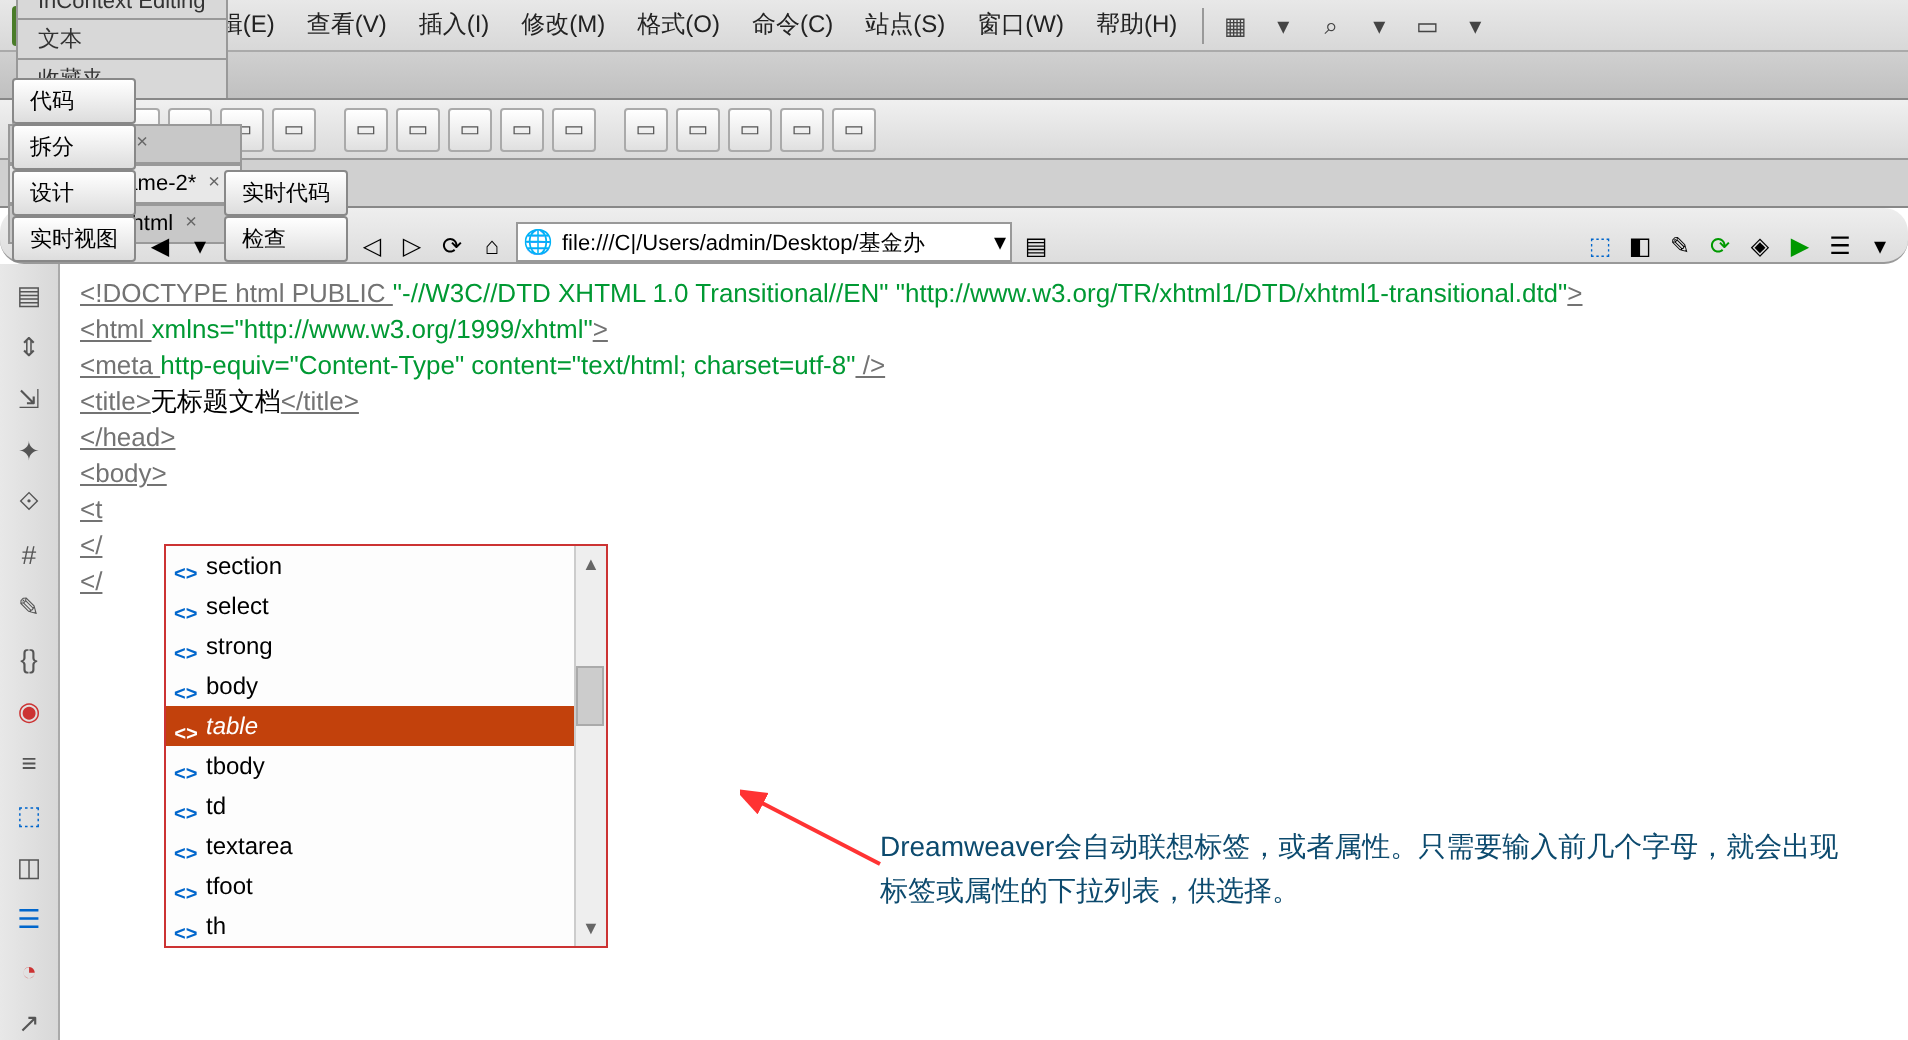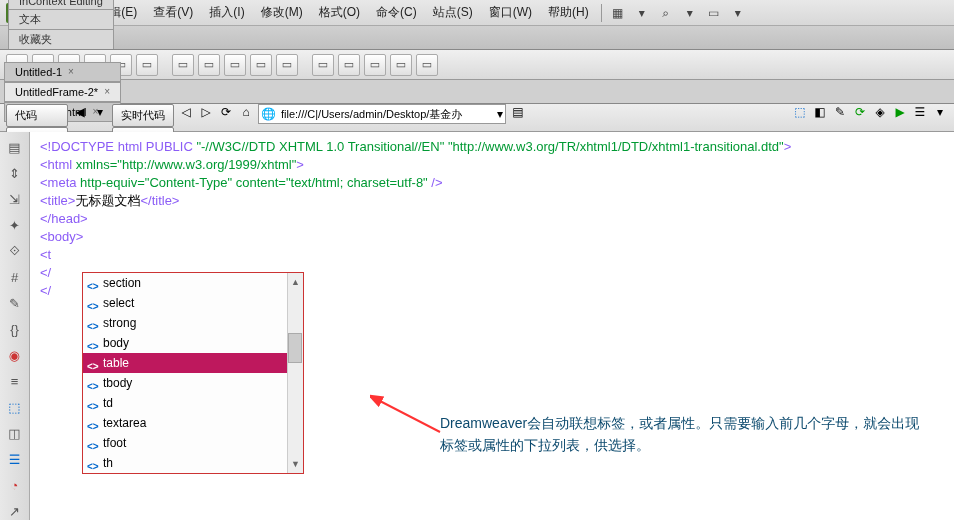--- a/index.html
+++ b/index.html
@@ -10,37 +10,37 @@
 .menu-sep{width:1px;height:18px;background:#999;margin:0 4px;}
 .menu-icon{width:16px;height:16px;margin:0 4px;cursor:pointer;display:inline-flex;align-items:center;justify-content:center;color:#444;}
 .tabstrip{background:linear-gradient(#d0d0d0,#c0c0c0);height:24px;display:flex;align-items:flex-end;padding-left:8px;border-bottom:1px solid #888;}
 .tab{padding:2px 10px;background:#d8d8d8;border:1px solid #999;border-bottom:none;margin-right:2px;color:#333;cursor:pointer;font-size:11px;}
 .toolbar{background:linear-gradient(#f0f0f0,#dadada);height:30px;display:flex;align-items:center;padding:0 6px;border-bottom:1px solid #999;gap:4px;}
 .tool-btn{width:22px;height:22px;border:1px solid #aaa;background:linear-gradient(#fff,#e0e0e0);border-radius:2px;cursor:pointer;display:flex;align-items:center;justify-content:center;font-size:11px;color:#555;}
 .filetabs{background:#d0d0d0;height:24px;display:flex;align-items:center;padding-left:4px;border-bottom:1px solid #888;}
 .filetab{padding:3px 10px;background:#c8c8c8;border:1px solid #999;margin-right:2px;cursor:pointer;display:flex;align-items:center;gap:6px;font-size:11px;}
 .filetab.active{background:#e8e8e8;}
 .filetab .close{color:#666;font-size:10px;}
-.viewbar{background:linear-gradient(#eee,#ddd);height:28px;display:flex;align-items:flex-start;padding:0 6px;border-bottom:1px solid #999;gap:4px;}
+.viewbar{background:linear-gradient(#eee,#ddd);height:28px;display:flex;align-items:flex-end;padding:0 6px;border-bottom:1px solid #999;gap:4px;border-radius:12px;}
 .view-btn{padding:3px 8px;border:1px solid #888;background:linear-gradient(#fff,#ddd);cursor:pointer;font-size:11px;border-radius:2px;}
 .addr-icon{width:16px;height:16px;display:inline-flex;align-items:center;justify-content:center;}
 .addrbox{flex:0 0 auto;display:flex;align-items:center;border:1px solid #999;background:#fff;height:20px;padding:0 2px;}
 .addrbox input{border:none;outline:none;font-size:11px;width:220px;padding:0 4px;}
 .main{display:flex;height:calc(520px - 26px - 24px - 30px - 24px - 28px);}
 .sidebar{width:30px;background:linear-gradient(to right,#e8e8e8,#d8d8d8);border-right:1px solid #aaa;display:flex;flex-direction:column;align-items:center;padding-top:6px;gap:8px;}
 .side-btn{width:20px;height:20px;cursor:pointer;display:flex;align-items:center;justify-content:center;font-size:13px;color:#555;}
 .editor{flex:1;background:#fff;padding:6px 10px;position:relative;font-family:Consolas,monospace;font-size:13px;line-height:18px;}
 .code-line{white-space:pre;}
-.c-blue{color:#8b5cf6;}
+.c-blue{color:#737373;text-decoration:underline;}
 .c-green{color:#009933;}
 .c-black{color:#000;}
 .autocomplete{position:absolute;left:52px;top:140px;width:222px;border:1px solid #cc3333;background:#fdfdfd;font-size:12px;display:flex;}
 .ac-list{flex:1;}
 .ac-item{padding:1px 4px;display:flex;align-items:center;gap:4px;cursor:pointer;}
-.ac-item.selected{background:#be185d;color:#fff;}
+.ac-item.selected{background:#c2410c;color:#fff;font-style:italic;}
 .ac-icon{width:12px;height:12px;display:inline-block;position:relative;}
 .ac-icon::before{content:"<>";font-size:10px;color:#0066cc;font-weight:bold;}
 .ac-item.selected .ac-icon::before{color:#fff;}
 .ac-scroll{width:16px;background:#eee;border-left:1px solid #ccc;position:relative;}
 .ac-thumb{position:absolute;width:14px;height:30px;background:#ccc;border:1px solid #aaa;top:60px;}
 .annotation{position:absolute;left:340px;top:260px;width:560px;}
 .arrow{position:absolute;left:0;top:0;}
 .anno-text{color:#0c4a6e;font-size:14px;line-height:22px;margin-left:70px;margin-top:20px;}
 </style>
 </head>

